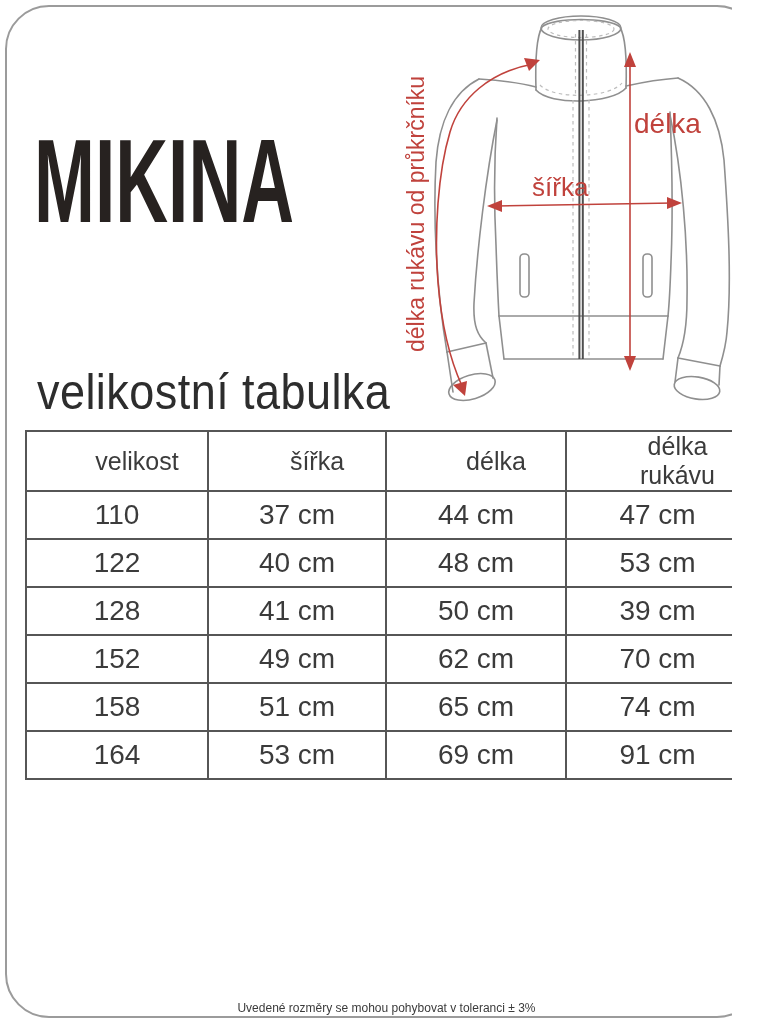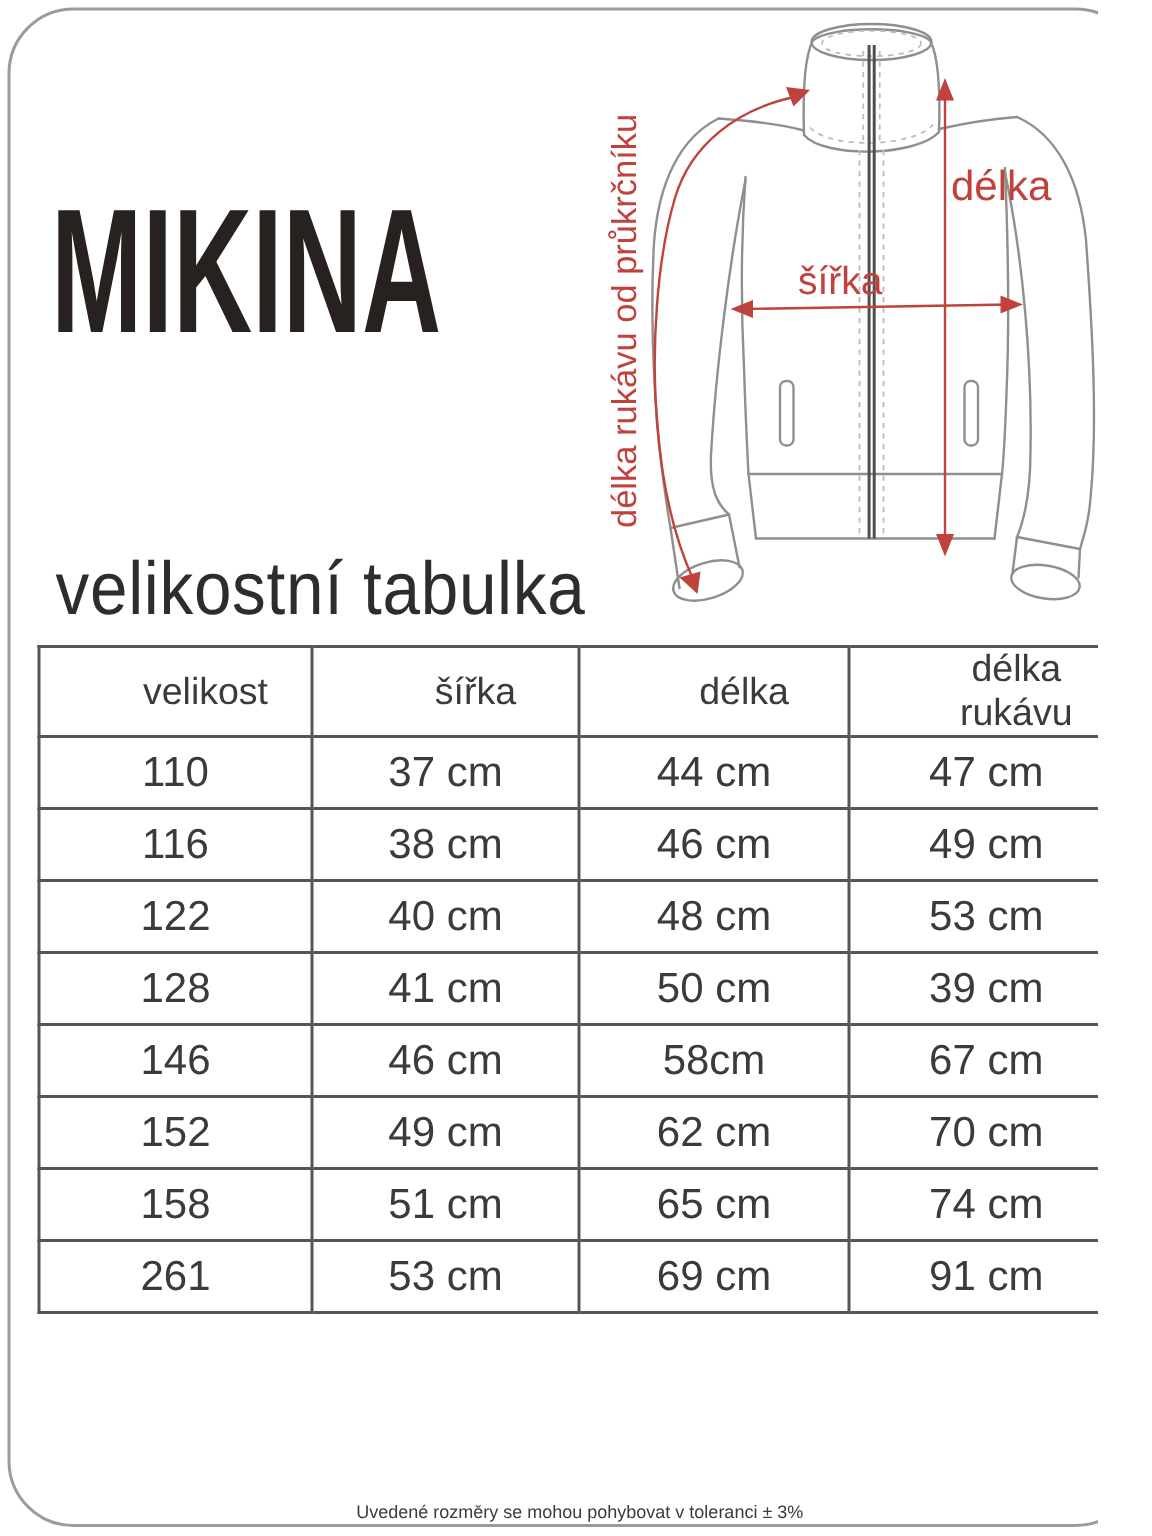--- a/index.html
+++ b/index.html
@@ -126,57 +126,45 @@
         </tr>
     </thead>
     <tbody id="size-table-body">
         <tr>
           <td>110</td>
           <td>37 cm</td>
           <td>44 cm</td>
           <td>47 cm</td>
         </tr>
         <tr>
-          <td>116</td>
-          <td>38 cm</td>
-          <td>46 cm</td>
-          <td>49 cm</td>
-        </tr>
-        <tr>
           <td>122</td>
           <td>40 cm</td>
           <td>48 cm</td>
           <td>53 cm</td>
         </tr>
         <tr>
           <td>128</td>
           <td>41 cm</td>
           <td>50 cm</td>
           <td>39 cm</td>
-        </tr>
-        <tr>
-          <td>146</td>
-          <td>46 cm</td>
-          <td>58cm</td>
-          <td>67 cm</td>
         </tr>
         <tr>
           <td>152</td>
           <td>49 cm</td>
           <td>62 cm</td>
           <td>70 cm</td>
         </tr>
         <tr>
           <td>158</td>
           <td>51 cm</td>
           <td>65 cm</td>
           <td>74 cm</td>
         </tr>
         <tr>
-          <td>261</td>
+          <td>164</td>
           <td>53 cm</td>
           <td>69 cm</td>
           <td>91 cm</td>
         </tr>
       </tbody>
   </table>
 
   <div class="footnote">Uvedené rozměry se mohou pohybovat v toleranci ± 3%</div>
 </div>
 

